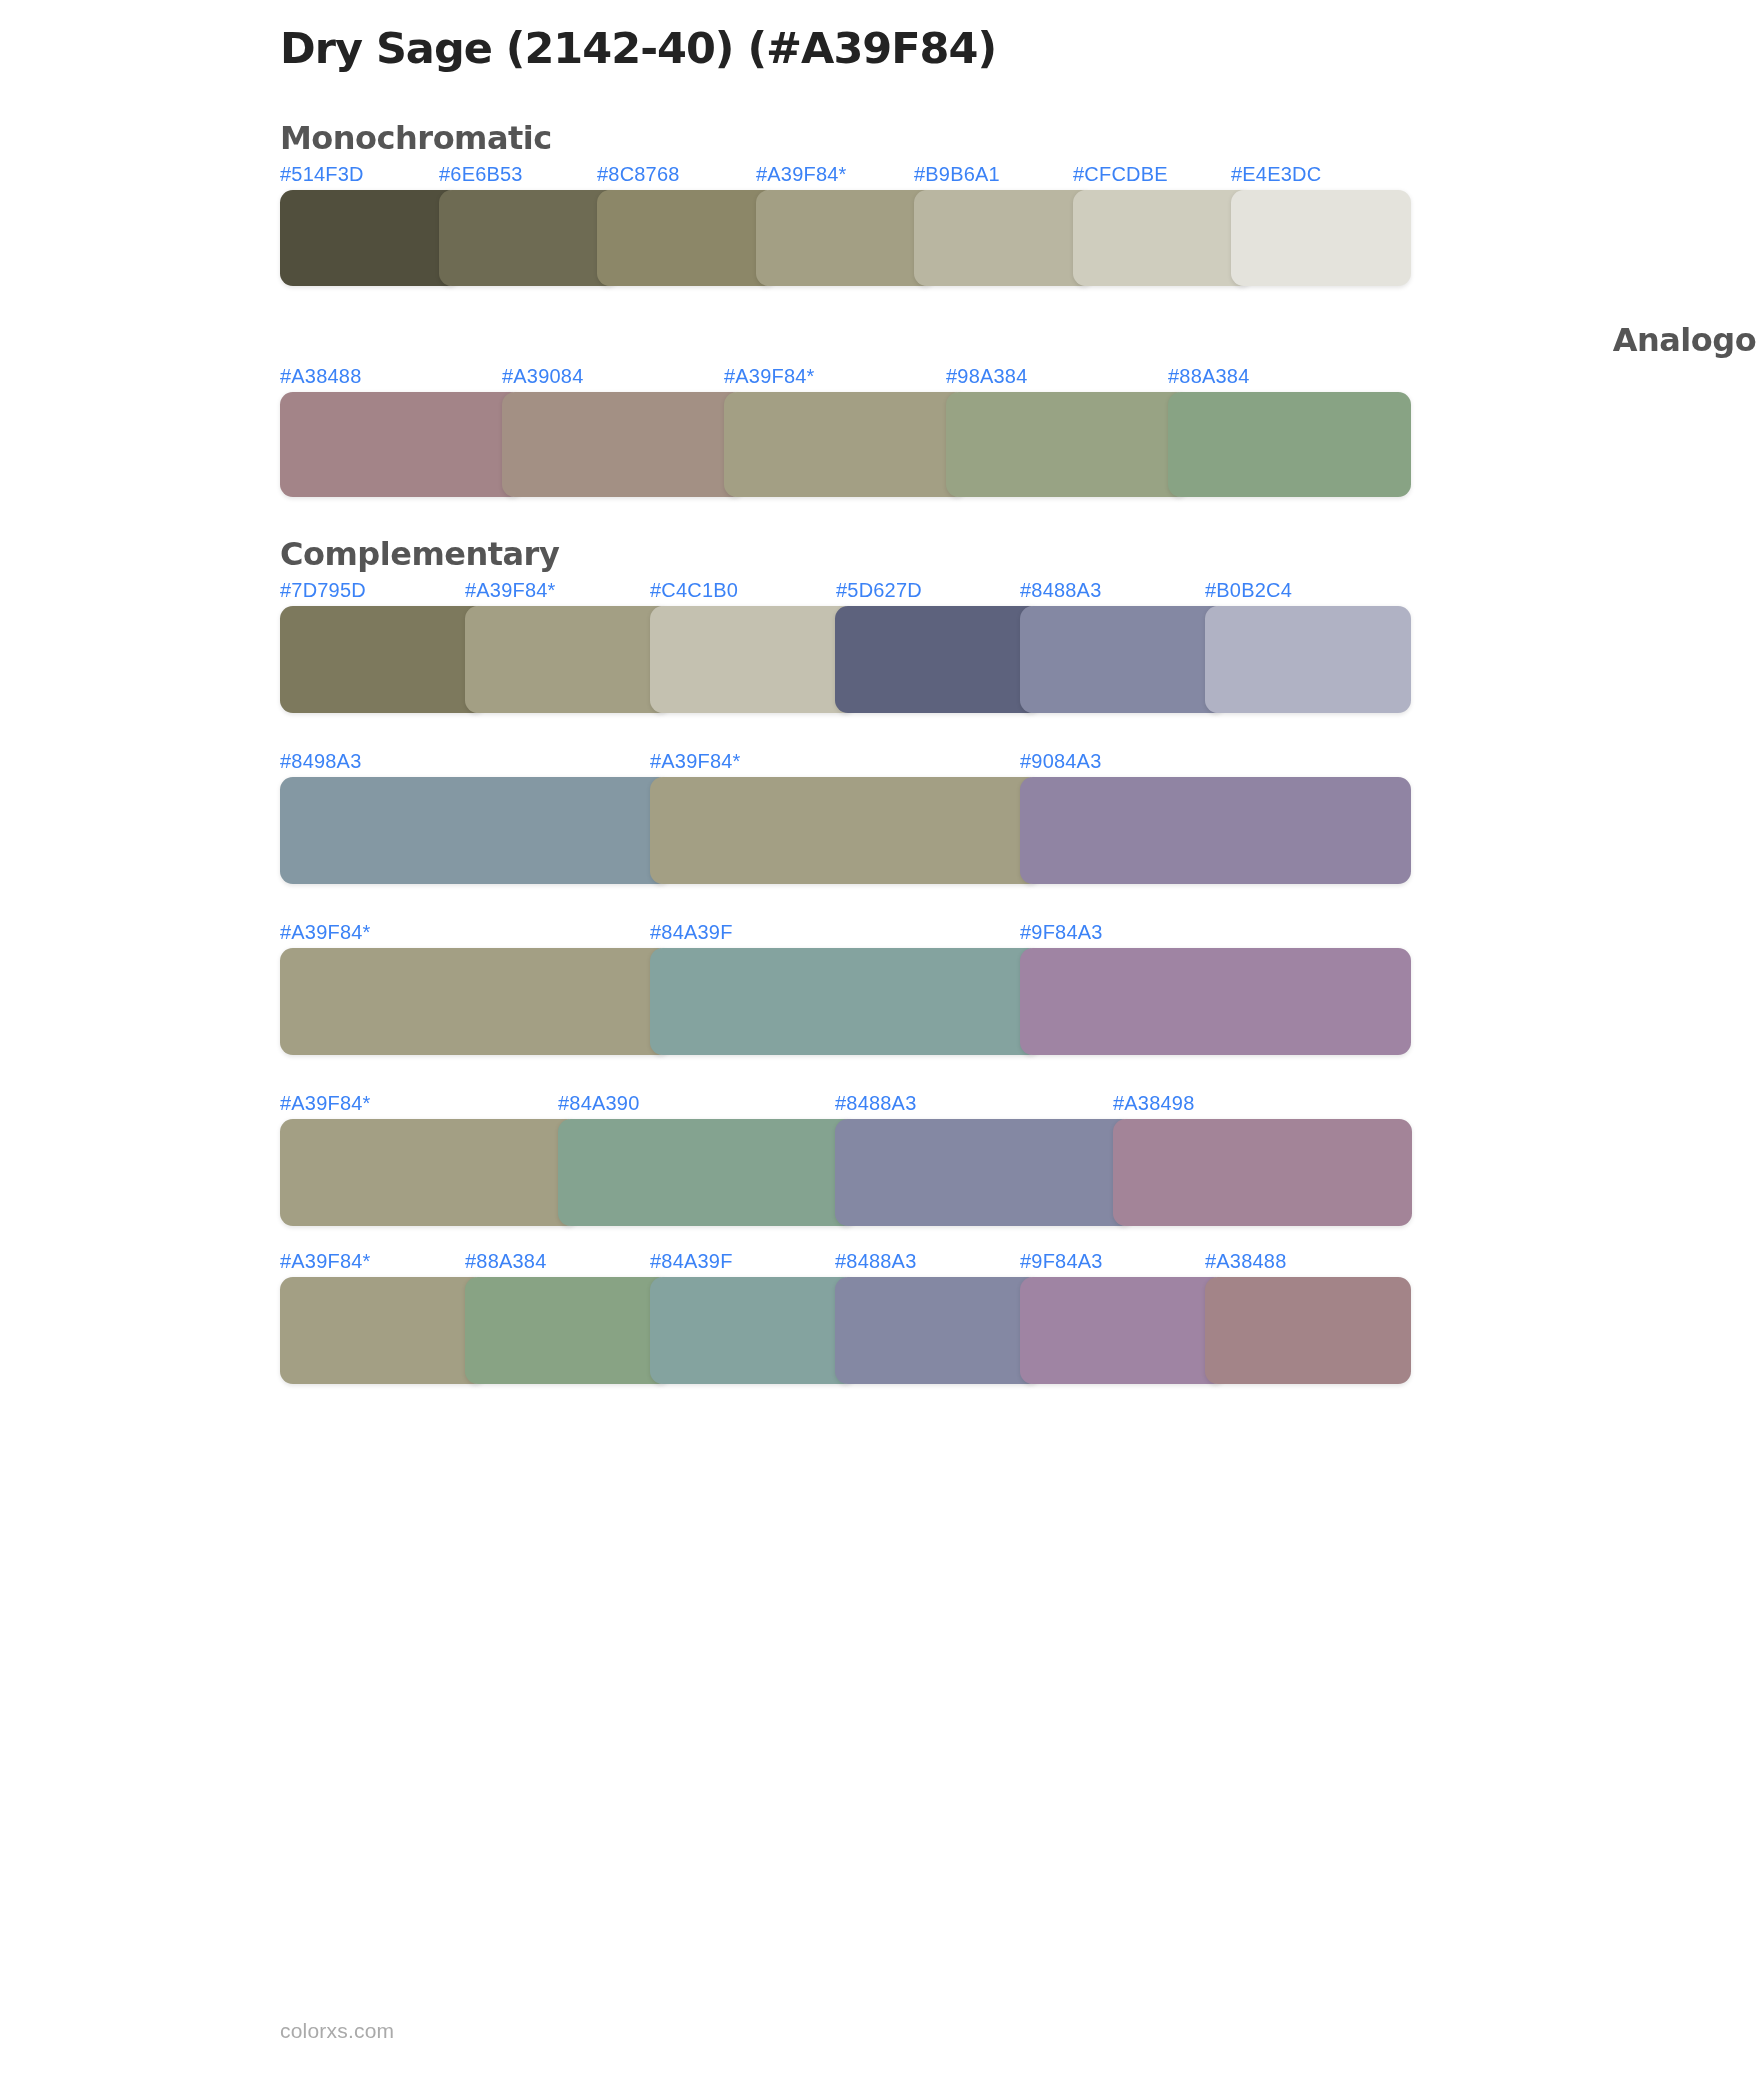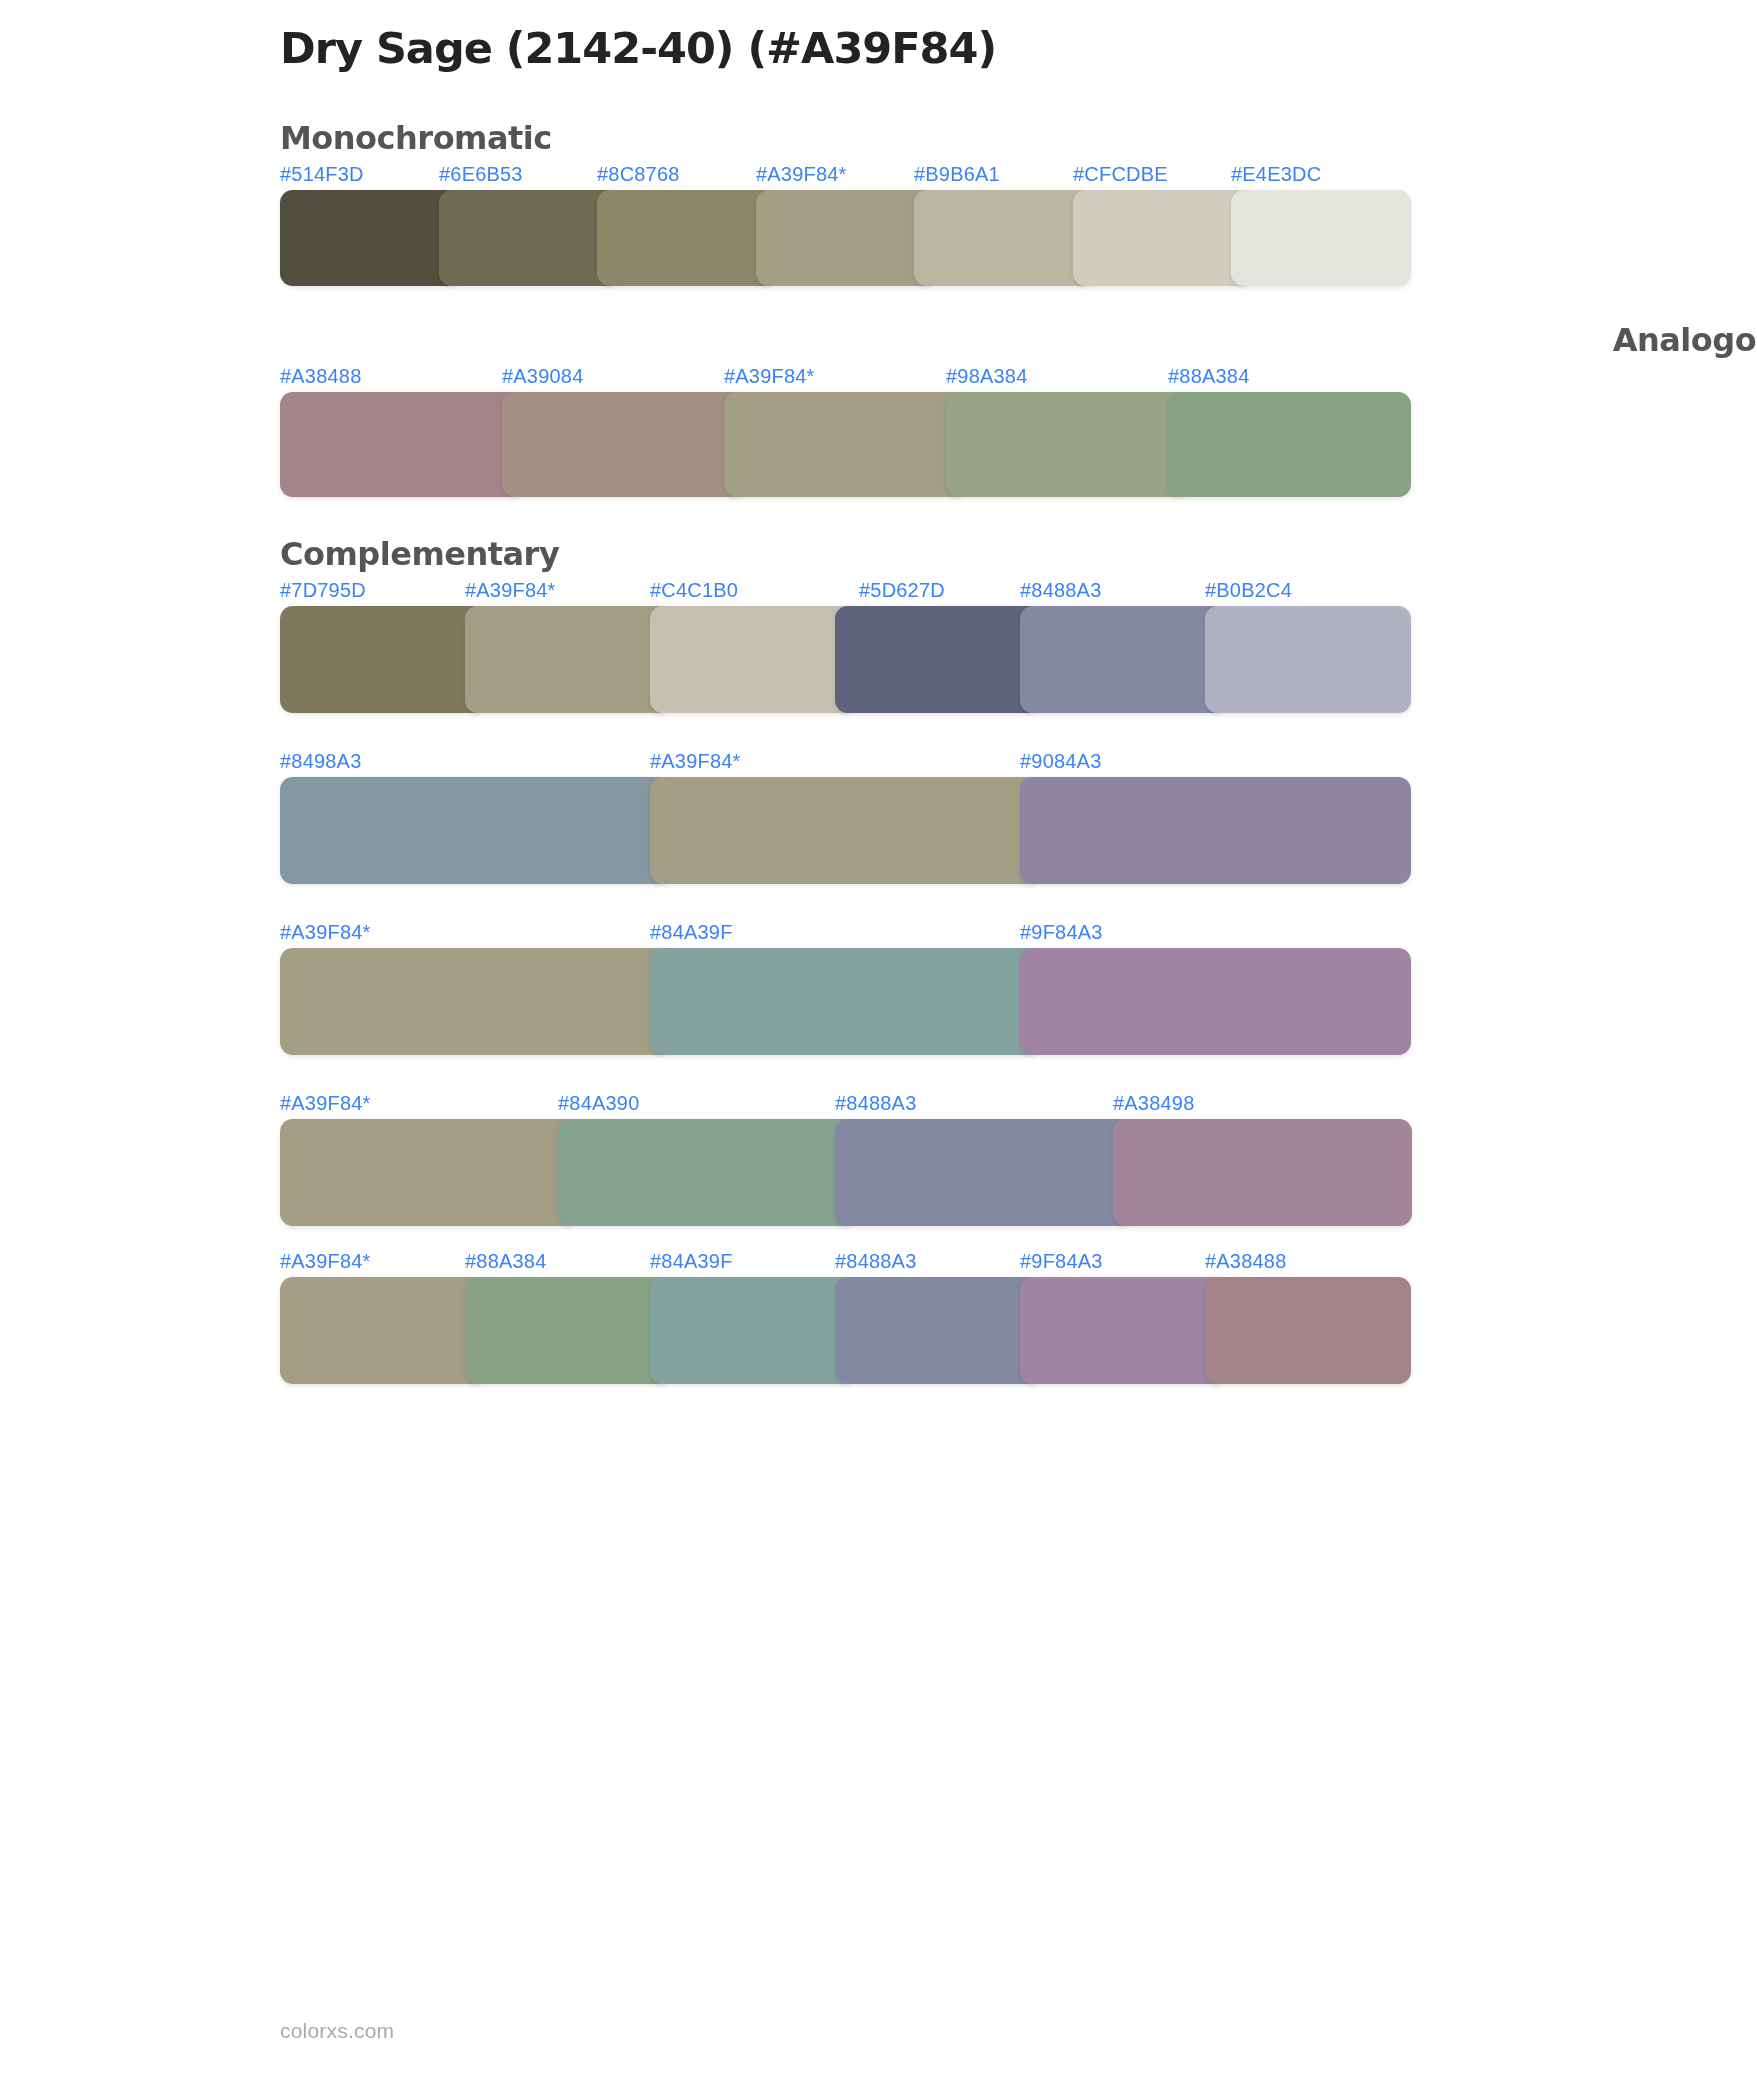--- a/index.html
+++ b/index.html
@@ -153,21 +153,21 @@
           <div class="swatch" title="#98A384" style="left: 666px; width: 243px; height: 105px; background: rgb(152, 163, 132); z-index: 4;"></div>
           <div class="swatch" title="#88A384" style="left: 888px; width: 243px; height: 105px; background: rgb(136, 163, 132); z-index: 5;"></div>
         </div>
       </div>
       <div class="section" style="margin-bottom: 37px;">
         <div class="section-title">Complementary</div>
         <div class="swatch-labels">
           <span class="swatch-label" style="left: 0px;">#7D795D</span>
           <span class="swatch-label" style="left: 185px;">#A39F84*</span>
           <span class="swatch-label" style="left: 370px;">#C4C1B0</span>
-          <span class="swatch-label" style="left: 579px;">#5D627D</span>
+          <span class="swatch-label" style="left: 556px;">#5D627D</span>
           <span class="swatch-label" style="left: 740px;">#8488A3</span>
           <span class="swatch-label" style="left: 925px;">#B0B2C4</span>
         </div>
         <div class="swatch-row" style="height: 107px;">
           <div class="swatch" title="#7D795D" style="left: 0px; width: 206px; height: 107px; background: rgb(125, 121, 93); z-index: 1;"></div>
           <div class="swatch" title="#A39F84*" style="left: 185px; width: 206px; height: 107px; background: rgb(163, 159, 132); z-index: 2;"></div>
           <div class="swatch" title="#C4C1B0" style="left: 370px; width: 206px; height: 107px; background: rgb(196, 193, 176); z-index: 3;"></div>
           <div class="swatch" title="#5D627D" style="left: 555px; width: 206px; height: 107px; background: rgb(93, 98, 125); z-index: 4;"></div>
           <div class="swatch" title="#8488A3" style="left: 740px; width: 206px; height: 107px; background: rgb(132, 136, 163); z-index: 5;"></div>
           <div class="swatch" title="#B0B2C4" style="left: 925px; width: 206px; height: 107px; background: rgb(176, 178, 196); z-index: 6;"></div>

